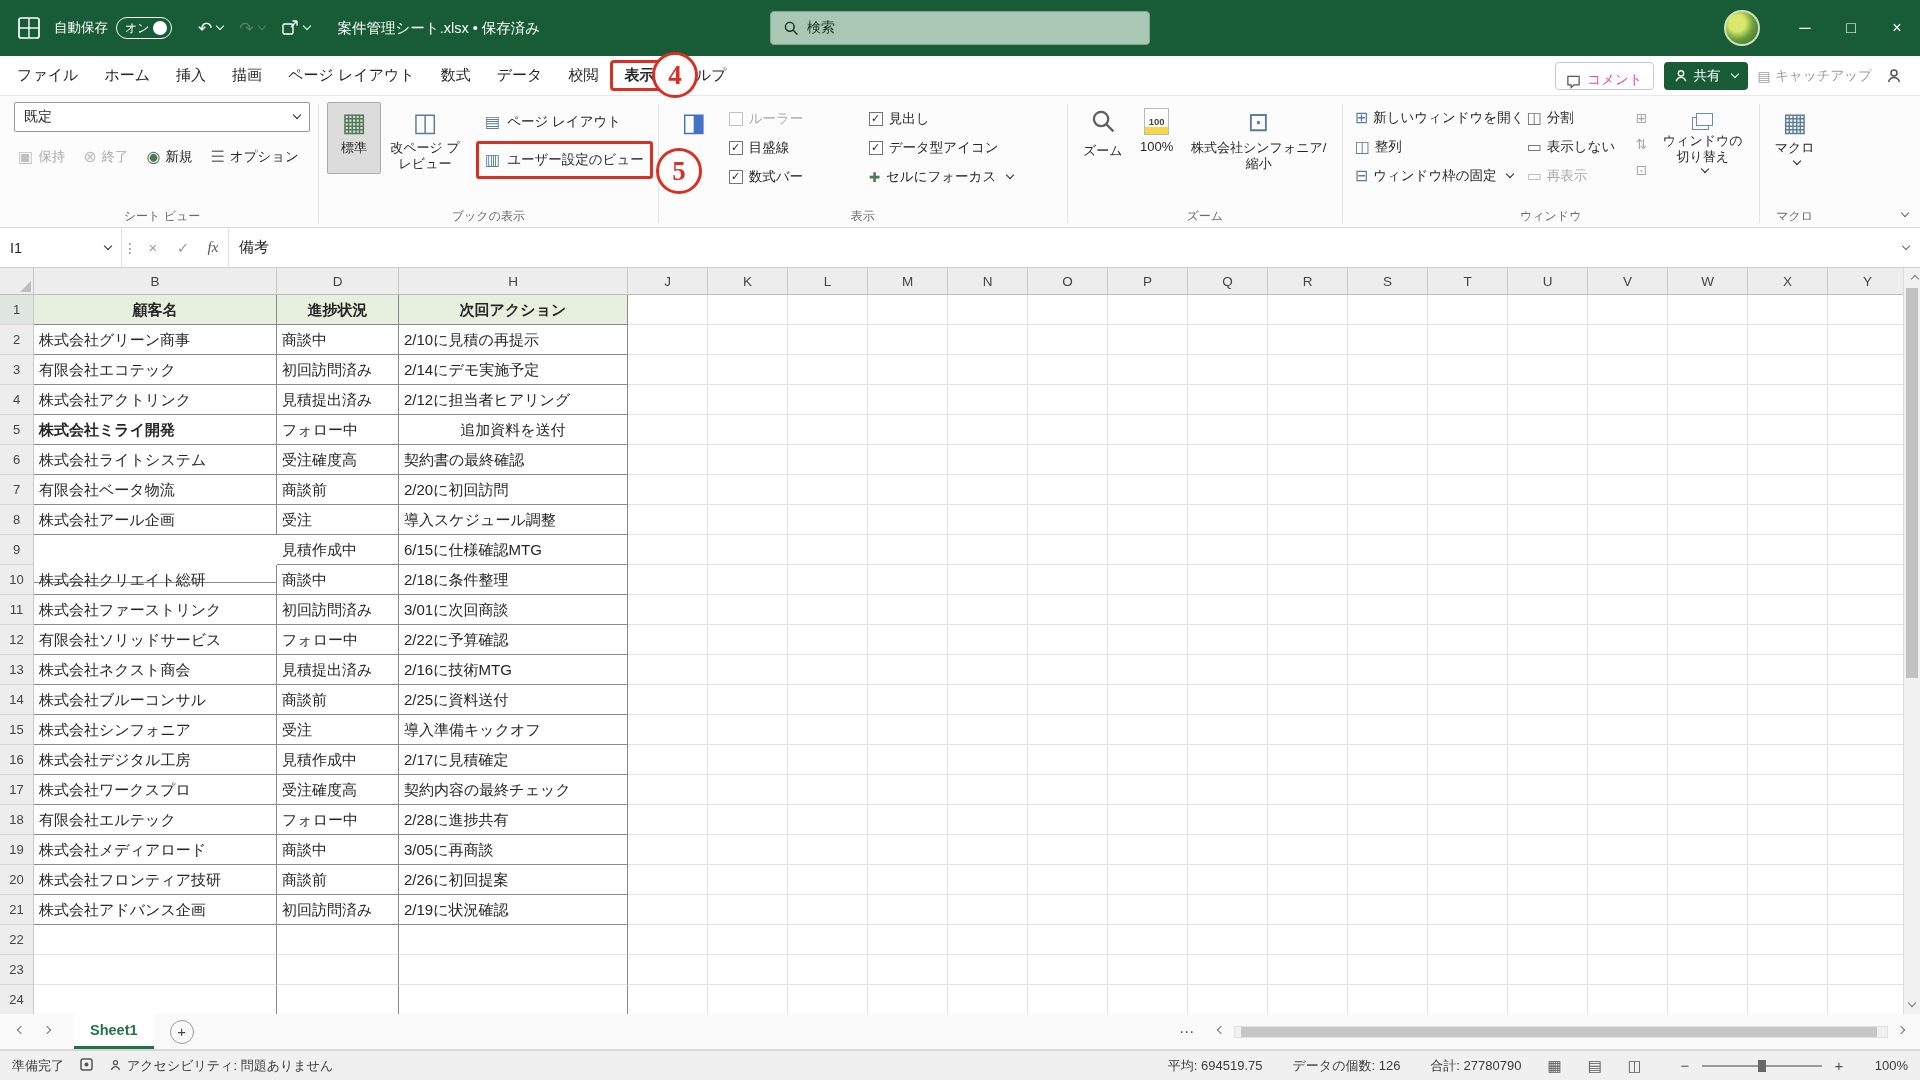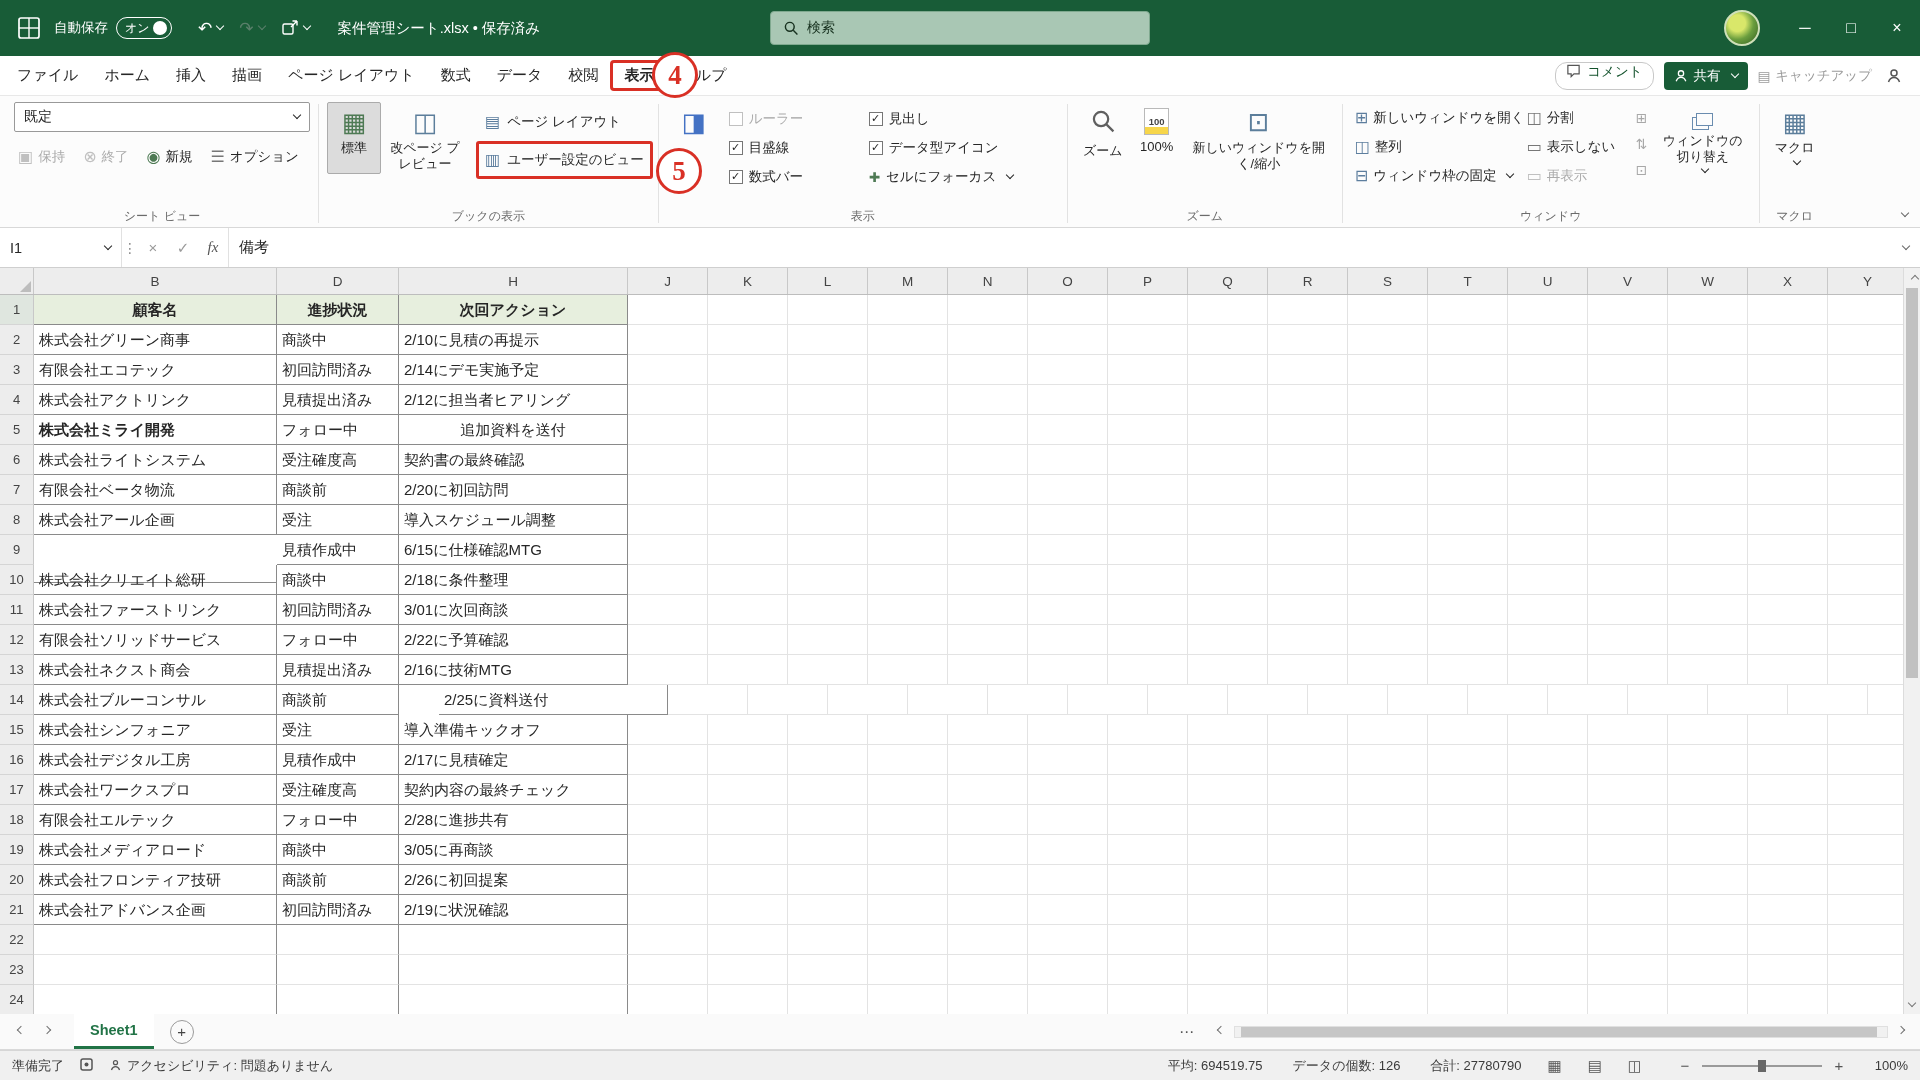--- a/index.html
+++ b/index.html
@@ -23,21 +23,21 @@
   .avatar{width:36px;height:36px;border-radius:50%;background:radial-gradient(circle at 35% 35%, #D9E76A 0 28%, #6B9E3E 55%, #2E5B1F 100%);border:2px solid #CFE0B9;margin-right:22px;}
   .winctl{width:46px;height:100%;display:flex;align-items:center;justify-content:center;font-size:16px;color:#fff;cursor:pointer;}
 
   
   .tabrow{height:40px;display:flex;align-items:stretch;background:#fff;flex:none;padding-left:4px;border-bottom:1px solid #E8E8E8;}
   .rtabs{display:flex;align-items:stretch;}
   .rtab{padding:0 13px;display:flex;align-items:center;font-size:15px;color:#262626;cursor:pointer;position:relative;white-space:nowrap;}
   .rtab.active{font-weight:bold;}
   .tab-anno{position:absolute;top:4px;bottom:4px;left:-1px;right:-1px;border:3px solid var(--anno);border-radius:4px;pointer-events:none;}
   .tabrow-right{margin-left:auto;display:flex;align-items:center;gap:10px;padding-right:14px;}
-  .cmt-btn{display:flex;align-items:flex-start;gap:6px;border:1px solid #C8C8C8;border-radius:12px;height:28px;padding:0 10px;font-size:13.5px;color:#14532d;cursor:pointer;}
+  .cmt-btn{display:flex;align-items:flex-end;gap:6px;border:1px solid #C8C8C8;border-radius:4px;height:28px;padding:0 10px;font-size:13.5px;color:#ec4899;cursor:pointer;}
   .share-btn{display:flex;align-items:center;gap:6px;background:var(--titlebar);color:#fff;border-radius:4px;height:28px;padding:0 10px;font-size:13.5px;cursor:pointer;}
   .catchup{display:flex;align-items:center;gap:5px;color:#9a9a9a;font-size:13.5px;cursor:pointer;}
   .ppl{color:#555;display:flex;align-items:center;padding:0 4px;cursor:pointer;}
 
   
   .ribbon{height:132px;background:#FCFCFC;border-bottom:1px solid #D8D8D8;display:flex;align-items:stretch;padding:4px 0 0 6px;position:relative;flex:none;}
   .rgroup{position:relative;padding:2px 8px 18px 8px;display:flex;flex-direction:column;}
   .rg-label{position:absolute;bottom:2px;left:0;right:0;text-align:center;font-size:12px;color:#6b6b6b;white-space:nowrap;}
   .rg-div{width:1px;background:#E2E2E2;margin:4px 0;flex:none;}
   .rg-content{display:flex;}
@@ -322,21 +322,21 @@
               </svg>
           </span>
           <span class="bl-label">ズーム</span>
         </div>
         <div class="btn-big">
           <span class="h100">100</span>
           <span class="bl-label">100%</span>
         </div>
         <div class="btn-big" style="width:150px;">
           <span class="bigic gy">⊡</span>
-          <span class="bl-label" style="max-width:140px;">新しいウィンドウを開く/縮小</span>
+          <span class="bl-label" style="max-width:140px;">株式会社シンフォニア/縮小</span>
         </div>
       </div>
       <div class="rg-label">ズーム</div>
     </div>
     <div class="rg-div"></div>
 
     <div class="rgroup">
       <div class="rg-content">
         <div class="win-col" style="width:172px;">
           <div class="btn-sm">
@@ -723,21 +723,21 @@
             <div class="cell" style="width: 80px;"></div>
             <div class="cell" style="width: 80px;"></div>
             <div class="cell" style="width: 80px;"></div>
             <div class="cell" style="width: 80px;"></div>
             <div class="cell" style="width: 80px;"></div>
           </div>
           <div class="grow">
             <div class="rh">14</div>
             <div class="cell tcol tdata" style="width: 243px;">株式会社ブルーコンサル</div>
             <div class="cell tcol tdata" style="width: 122px;">商談前</div>
-            <div class="cell tcol tdata" style="width: 229px; margin-left: 40px;">2/25に資料送付</div>
+            <div class="cell tcol tdata" style="width: 229px;">2/25に資料送付</div>
             <div class="cell" style="width: 80px;"></div>
             <div class="cell" style="width: 80px;"></div>
             <div class="cell" style="width: 80px;"></div>
             <div class="cell" style="width: 80px;"></div>
             <div class="cell" style="width: 80px;"></div>
             <div class="cell" style="width: 80px;"></div>
             <div class="cell" style="width: 80px;"></div>
             <div class="cell" style="width: 80px;"></div>
             <div class="cell" style="width: 80px;"></div>
             <div class="cell" style="width: 80px;"></div>

